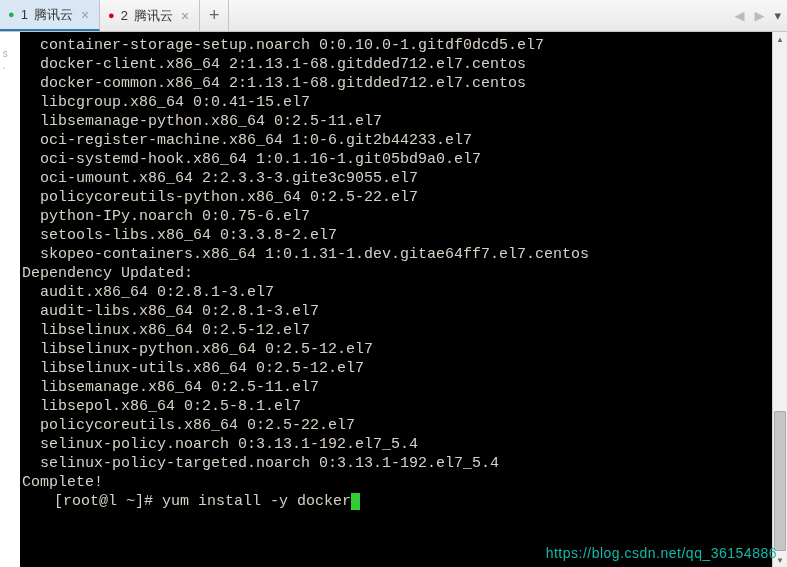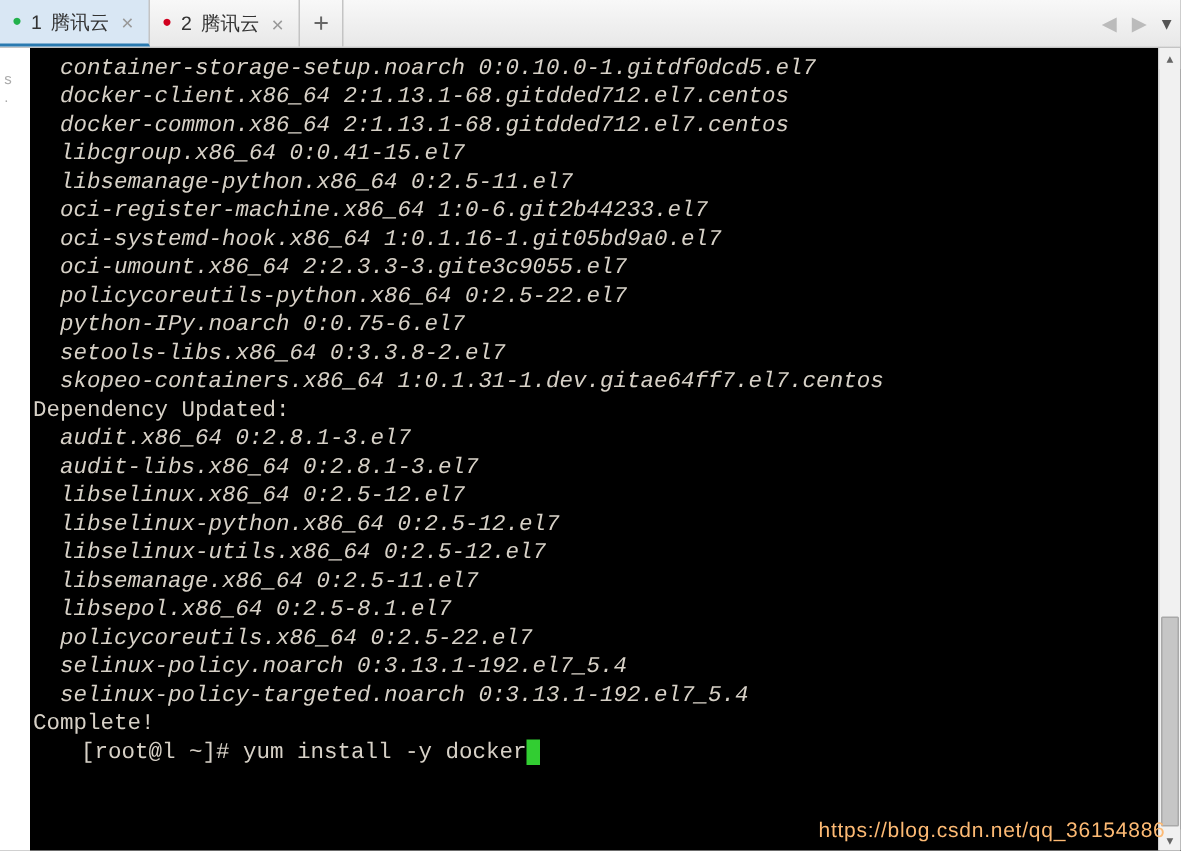--- a/index.html
+++ b/index.html
@@ -14,29 +14,29 @@
   .tab-new{width:28px;display:flex;align-items:center;justify-content:center;font-size:18px;color:#666;border-right:1px solid #c4c4c4;cursor:pointer;}
   .tab-spacer{flex:1;}
   .tab-nav{display:flex;align-items:center;padding:0 6px;gap:10px;color:#bbb;font-size:13px;}
   .tab-nav span{cursor:pointer;}
   .tab-nav .dd{color:#555;}
   .left-gutter{width:20px;background:#fff;border-right:0px solid #ddd;font-size:10px;color:#aaa;padding-top:4px;box-sizing:border-box;line-height:12px;white-space:pre;}
   .body{flex:1;display:flex;}
   .term-wrap{flex:1;position:relative;background:#000;}
   .terminal{position:absolute;left:0;top:0;right:14px;bottom:0;background:#000;color:#d7d1c7;font-family:Consolas,"Courier New",monospace;font-size:15px;line-height:19px;padding:4px 2px;white-space:pre;overflow:hidden;}
   .line{white-space:pre;}
-  .indent{padding-left:18px;font-style:italic;}
+  .indent{padding-left:18px;}
   .prompt{white-space:pre;margin-left:32px;}
   .cursor{display:inline-block;width:9px;height:17px;background:#32cd32;vertical-align:text-bottom;}
   .scrollbar{position:absolute;right:0;top:0;width:14px;height:100%;background:#f1f1f1;border-left:1px solid #d0d0d0;}
   .sb-btn{height:14px;background:#f1f1f1;display:flex;align-items:center;justify-content:center;font-size:9px;color:#666;}
   .sb-track{position:absolute;top:14px;bottom:14px;left:1px;right:1px;background:#f1f1f1;}
   .sb-thumb{position:absolute;left:0;right:0;background:#c6c6c6;border:1px solid #a9a9a9;border-radius:1px;box-sizing:border-box;}
   .sb-btn.bottom{position:absolute;bottom:0;left:0;right:0;}
-  .watermark{position:absolute;right:10px;bottom:6px;font-family:sans-serif;font-size:14px;color:#fdba74;letter-spacing:0.5px;pointer-events:none;}
+  .watermark{position:absolute;right:10px;bottom:6px;font-family:sans-serif;font-size:14px;color:#14b8a6;letter-spacing:0.5px;pointer-events:none;}
 </style>
 </head>
 <body>
 
 <div class="container">
   <div class="tabbar">
     <div class="tab active">
       <span class="dot green">●</span>
       <span>1</span>
       <span>腾讯云</span>

